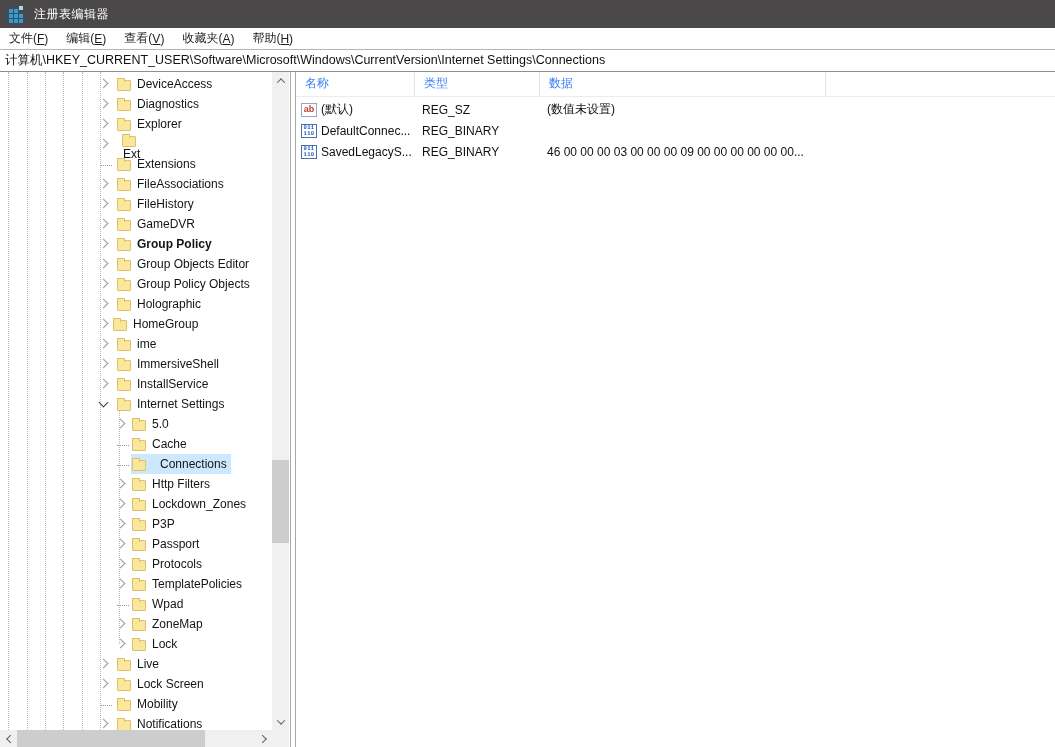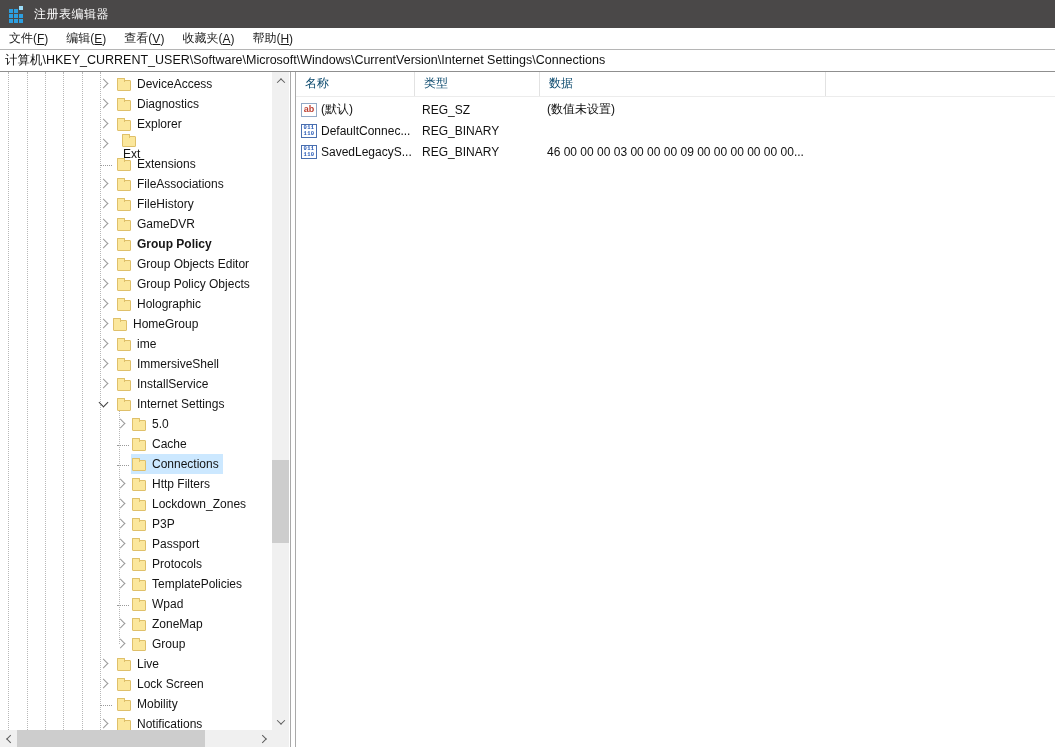--- a/index.html
+++ b/index.html
@@ -48,21 +48,21 @@
   .left  .sb-chev { transform:rotate(-135deg) translate(-1px,1px); }
   .right .sb-chev { transform:rotate(45deg) translate(-1px,1px); }
   .vthumb { position:absolute; left:0; top:388px; width:17px; height:83px; background:#cdcdcd; }
   .hthumb { position:absolute; top:0; left:17px; width:188px; height:17px; background:#cdcdcd; }
 
   .splitter { position:absolute; left:290px; top:0; width:6px; height:675px; background:#fff; border-left:1px solid #a9a9a9; border-right:1px solid #a9a9a9; }
 
   
   .list-panel { position:absolute; left:296px; top:0; width:759px; height:675px; background:#fff; }
   .list-header { position:absolute; top:0; left:0; width:759px; height:25px; display:flex; border-bottom:1px solid #ececec; }
-  .hcell { display:flex; align-items:flex-end; padding:0 0 4px 9px; font-size:12px; color:#0c4a6e; border-right:1px solid #e2e2e2; }
+  .hcell { display:flex; align-items:flex-end; padding:0 0 4px 9px; font-size:12px; color:#3b82f6; border-right:1px solid #e2e2e2; }
   .hcell.c-name { width:119px; }
   .hcell.c-type { width:125px; }
   .hcell.c-data { width:286px; }
   .hcell.c-fill { flex:1; border-right:none; }
   .list-row { position:absolute; left:0; width:759px; height:21px; display:flex; align-items:center; font-size:12px; }
   .cell { overflow:hidden; white-space:nowrap; }
   .cell.c-name { width:119px; display:flex; align-items:center; padding-left:5px; }
   .cell.c-type { width:125px; padding-left:7px; }
   .cell.c-data { width:286px; padding-left:7px; }
   .vname { margin-left:4px; }
@@ -239,21 +239,21 @@
         </div>
         <div class="tree-row" style="top: 362px;">
           <div class="leafdots" style="left: 117px;"></div>
           <div class="node" style="left: 131px;">
             <div class="folder"></div>
             <span class="tlabel">Cache</span>
           </div>
         </div>
         <div class="tree-row" style="top: 382px;">
           <div class="leafdots" style="left: 117px;"></div>
-          <div class="node selected" style="left: 131px;">
+          <div class="node selected" style="left: 131px; gap: 8px;">
             <div class="folder"></div>
             <span class="tlabel">Connections</span>
           </div>
         </div>
         <div class="tree-row" style="top: 402px;">
           <div class="twisty" style="left: 117px;"></div>
           <div class="node" style="left: 131px;">
             <div class="folder"></div>
             <span class="tlabel">Http Filters</span>
           </div>
@@ -304,21 +304,21 @@
           <div class="twisty" style="left: 117px;"></div>
           <div class="node" style="left: 131px;">
             <div class="folder"></div>
             <span class="tlabel">ZoneMap</span>
           </div>
         </div>
         <div class="tree-row" style="top: 562px;">
           <div class="twisty" style="left: 117px;"></div>
           <div class="node" style="left: 131px;">
             <div class="folder"></div>
-            <span class="tlabel">Group</span>
+            <span class="tlabel">Lock</span>
           </div>
         </div>
         <div class="tree-row" style="top: 582px;">
           <div class="twisty" style="left: 100px;"></div>
           <div class="node" style="left: 116px;">
             <div class="folder"></div>
             <span class="tlabel">Live</span>
           </div>
         </div>
         <div class="tree-row" style="top: 602px;">

